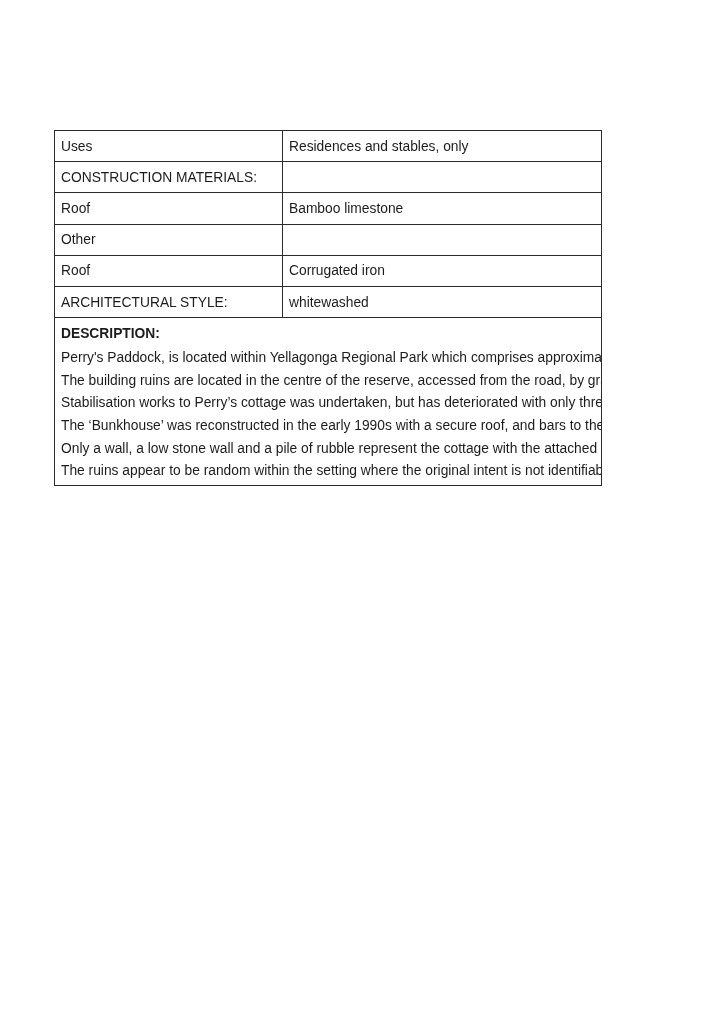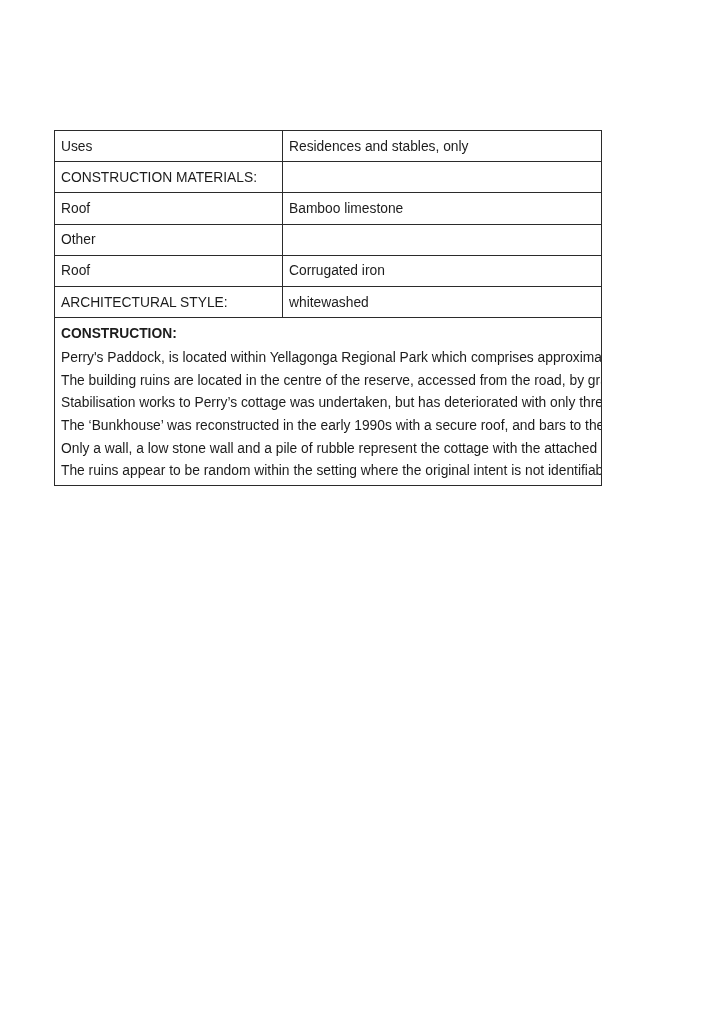--- a/index.html
+++ b/index.html
@@ -88,21 +88,21 @@
       <tr>
         <td class="label-cell">Roof</td>
         <td class="value-cell">Corrugated iron</td>
       </tr>
       <tr class="bold-row">
         <td class="label-cell">ARCHITECTURAL STYLE:</td>
         <td class="value-cell">whitewashed</td>
       </tr>
       <tr>
         <td class="desc-cell" colspan="2">
-          <div class="desc-heading">CONSTRUCTION:</div>
+          <div class="desc-heading">DESCRIPTION:</div>
           <p class="desc-paragraph">Perry's Paddock, is located within Yellagonga Regional Park which comprises approximately 1,400 hectares.  Lake Joondalup lies within the regional park, and the paddock is located at the south end of the lake.  It has open space and bushland vegetation as well as lakes and wetlands which include Lake Joondalup, Beenyup and Walluburnup Swamps, and Lake Goollelal.  Bamboo plants are remnants of market garden plantings and were used for stakes and a fence line at Lake Joondalup.</p>
           <p class="desc-paragraph">The building ruins are located in the centre of the reserve, accessed from the road, by gravel pathways.</p>
           <p class="desc-paragraph">Stabilisation works to Perry’s cottage was undertaken, but has deteriorated with only three walls remaining.</p>
           <p class="desc-paragraph">The ‘Bunkhouse’ was reconstructed in the early 1990s with a secure roof, and bars to the window. It has a rectangular floor plan with a chimney on the north wall. The random stone construction has red brick quoining to openings.</p>
           <p class="desc-paragraph">Only a wall, a low stone wall and a pile of rubble represent the cottage with the attached stables, except for the fire place in the whitewashed east wall remains</p>
           <p class="desc-paragraph">The ruins appear to be random within the setting where the original intent is not identifiable.</p>
         </td>
       </tr>
     </tbody>
   </table>

